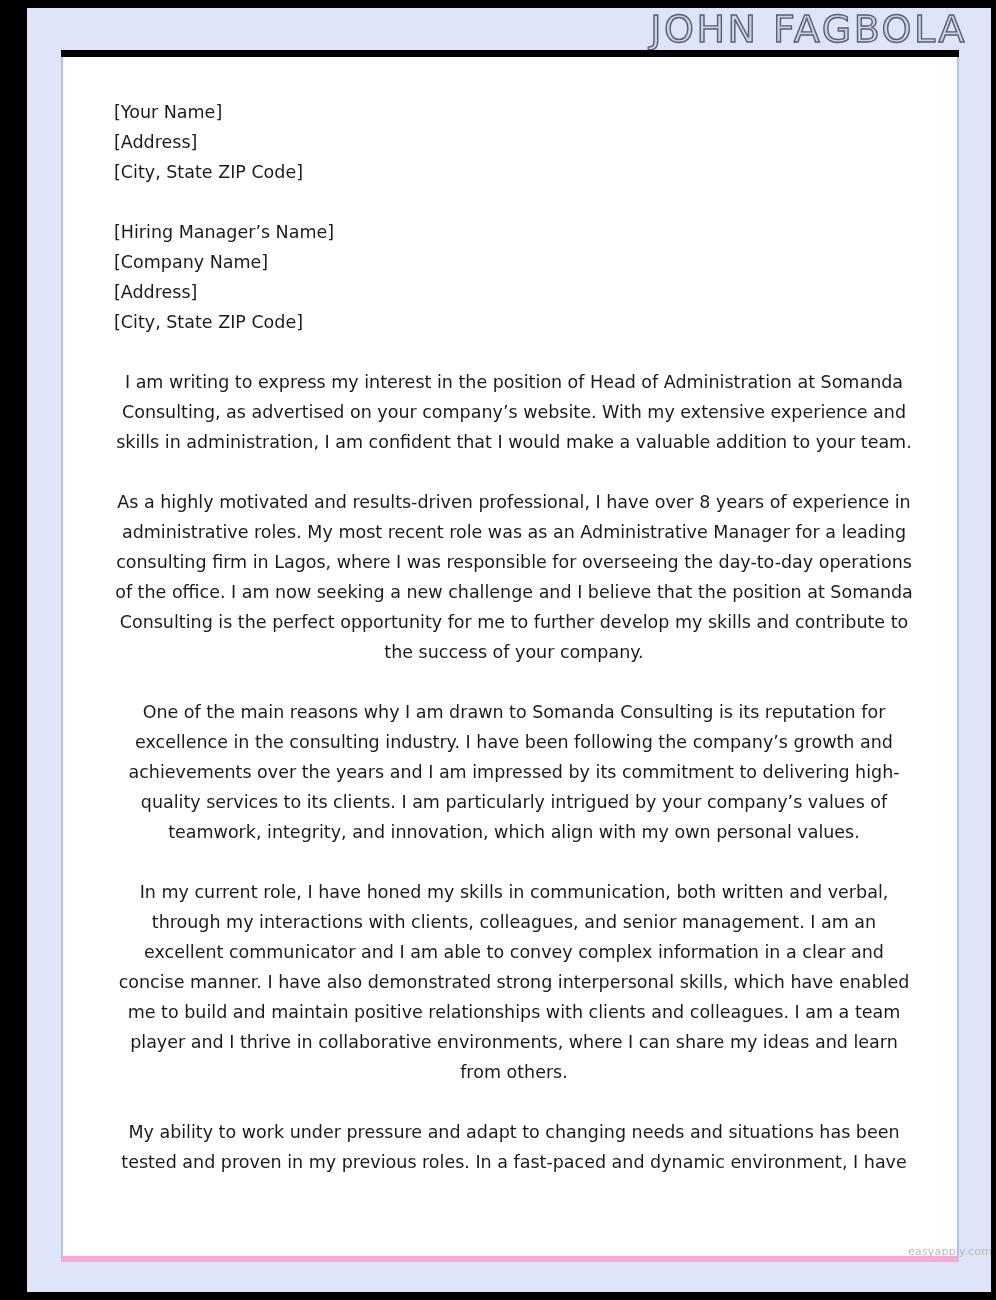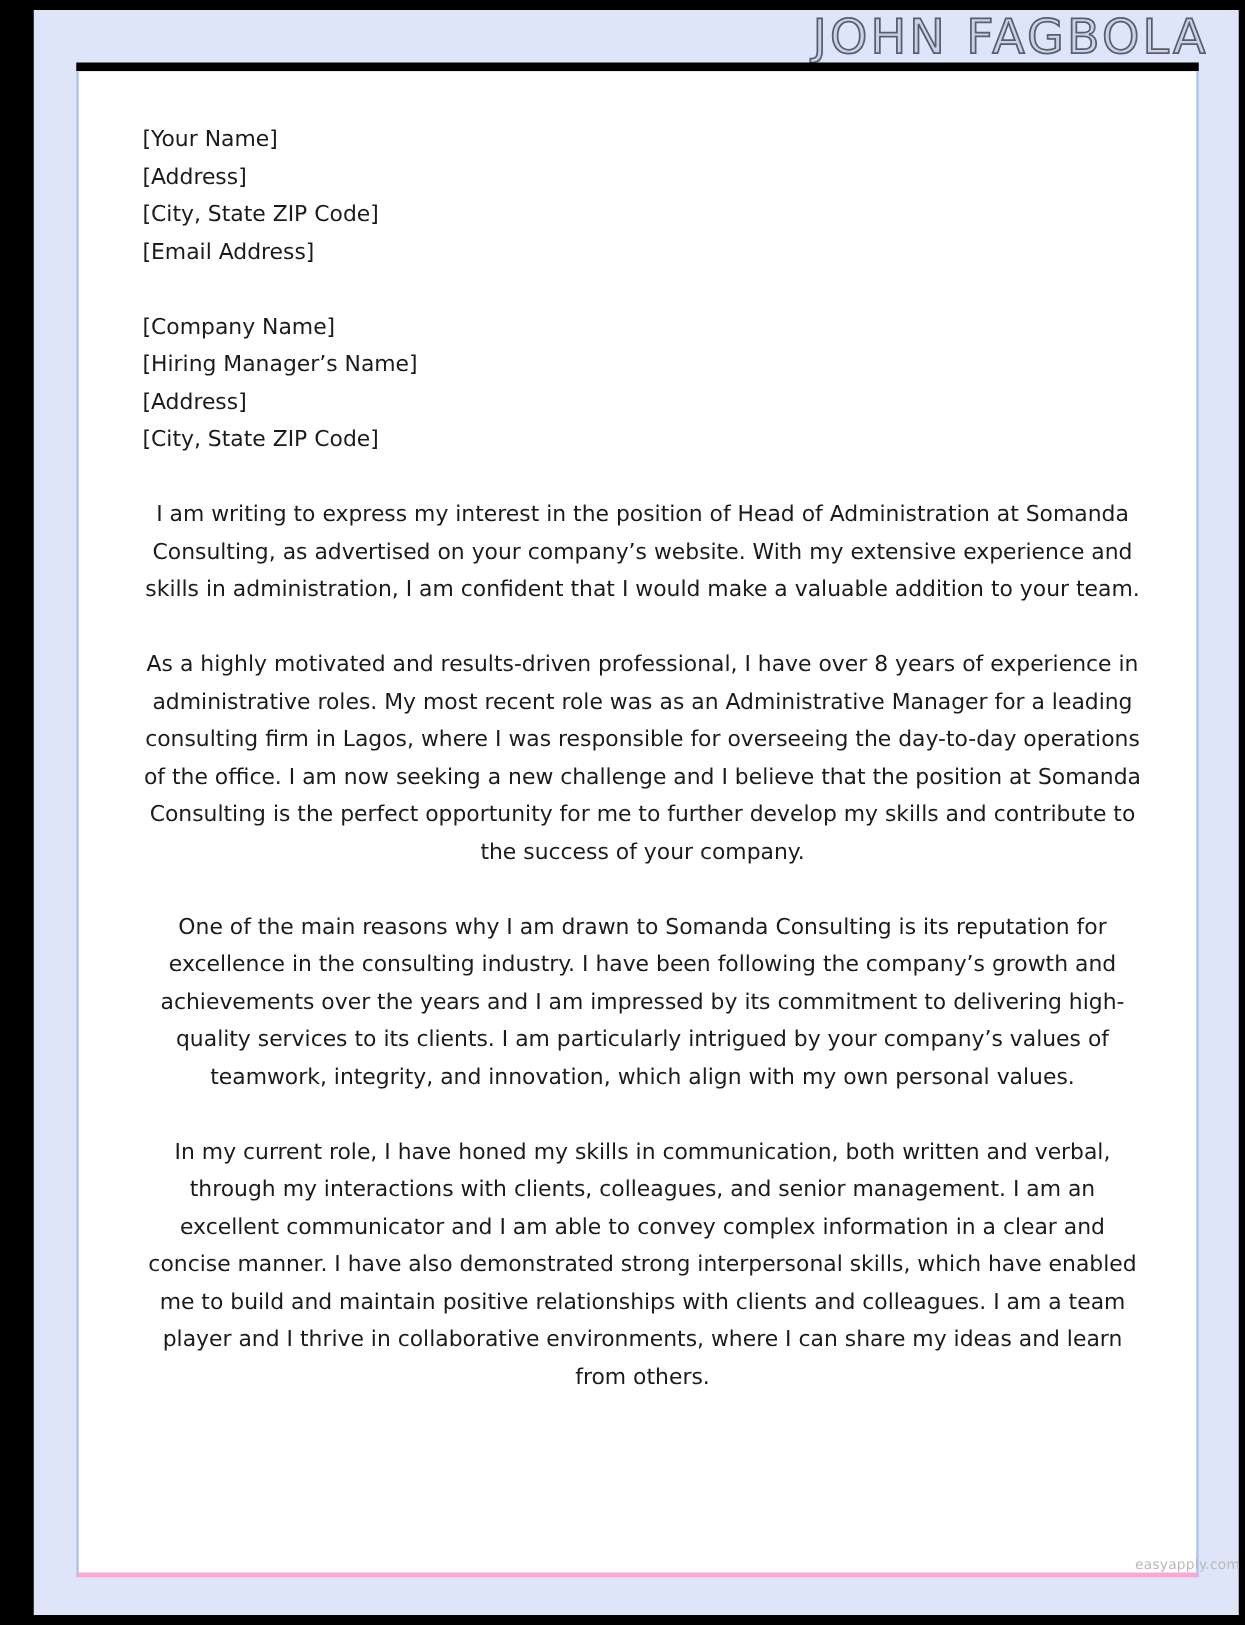--- a/index.html
+++ b/index.html
@@ -69,21 +69,21 @@
   
   .letter-card {
     position: absolute;
     left: 48px;
     top: 57px;
     width: 898px;
     height: 1205px;
     background: #ffffff;
     border-left: 2px solid #aec3ef;
     border-right: 2px solid #aec3ef;
-    border-bottom: 4px solid #f9a8d4;
+    border-bottom: 6px solid #f9a8d4;
     box-sizing: border-box;
     overflow: visible;
   }
 
   .letter-body {
     position: absolute;
     left: 51px;
     top: 40px;
     width: 800px;
     font-size: 17.5px;
@@ -132,33 +132,33 @@
 
   <div class="header-rule"></div>
 
   <div class="letter-card">
     <div class="letter-body">
 
       <div class="addr-block">
         <span class="addr-line">[Your Name]</span>
         <span class="addr-line">[Address]</span>
         <span class="addr-line">[City, State ZIP Code]</span>
-        <span class="addr-line">[Email Address]</span>
       </div>
 
       <div class="addr-block">
+        <span class="addr-line">[Hiring Manager’s Name]</span>
         <span class="addr-line">[Company Name]</span>
-        <span class="addr-line">[Hiring Manager’s Name]</span>
         <span class="addr-line">[Address]</span>
         <span class="addr-line">[City, State ZIP Code]</span>
       </div>
 
 
       <p class="letter-para">I am writing to express my interest in the position of Head of Administration at Somanda Consulting, as advertised on your company’s website. With my extensive experience and skills in administration, I am confident that I would make a valuable addition to your team.</p>
       <p class="letter-para">As a highly motivated and results-driven professional, I have over 8 years of experience in administrative roles. My most recent role was as an Administrative Manager for a leading consulting firm in Lagos, where I was responsible for overseeing the day-to-day operations of the office. I am now seeking a new challenge and I believe that the position at Somanda Consulting is the perfect opportunity for me to further develop my skills and contribute to the success of your company.</p>
       <p class="letter-para">One of the main reasons why I am drawn to Somanda Consulting is its reputation for excellence in the consulting industry. I have been following the company’s growth and achievements over the years and I am impressed by its commitment to delivering high-quality services to its clients. I am particularly intrigued by your company’s values of teamwork, integrity, and innovation, which align with my own personal values.</p>
       <p class="letter-para">In my current role, I have honed my skills in communication, both written and verbal, through my interactions with clients, colleagues, and senior management. I am an excellent communicator and I am able to convey complex information in a clear and concise manner. I have also demonstrated strong interpersonal skills, which have enabled me to build and maintain positive relationships with clients and colleagues. I am a team player and I thrive in collaborative environments, where I can share my ideas and learn from others.</p>
+      <p class="letter-para">My ability to work under pressure and adapt to changing needs and situations has been tested and proven in my previous roles. In a fast-paced and dynamic environment, I have</p>
 
     </div>
 
     <div class="watermark">easyapply.com</div>
   </div>
 </div>
 
 </body></html>

